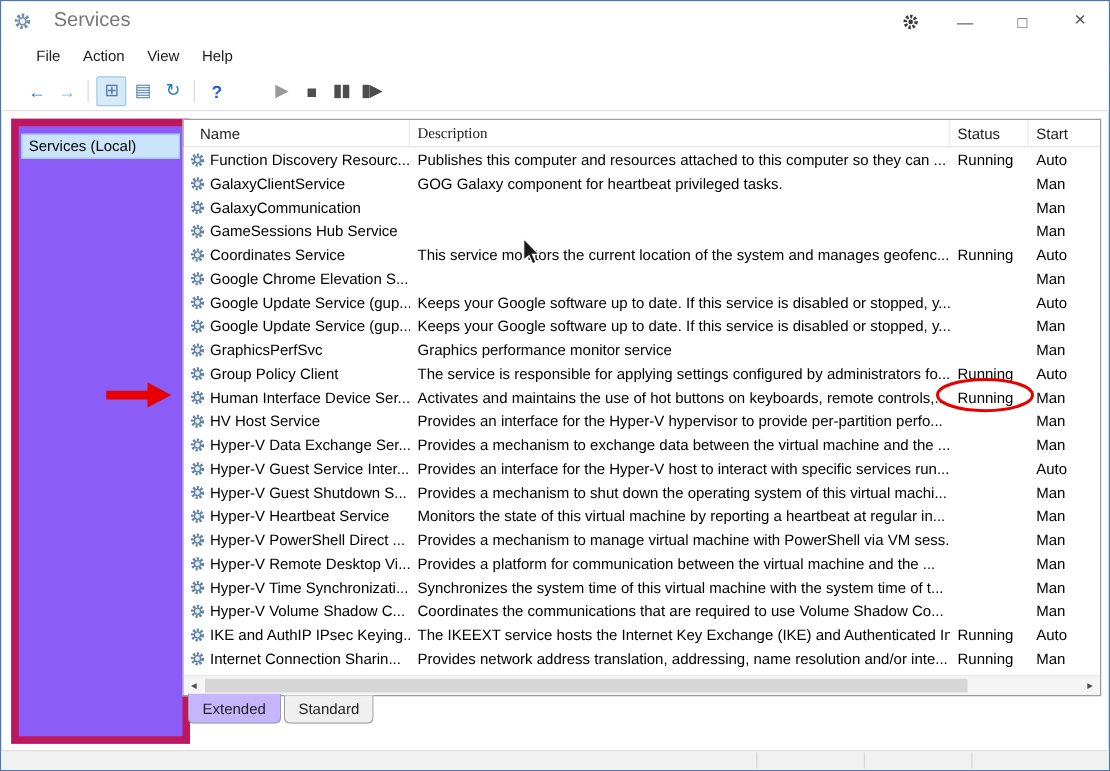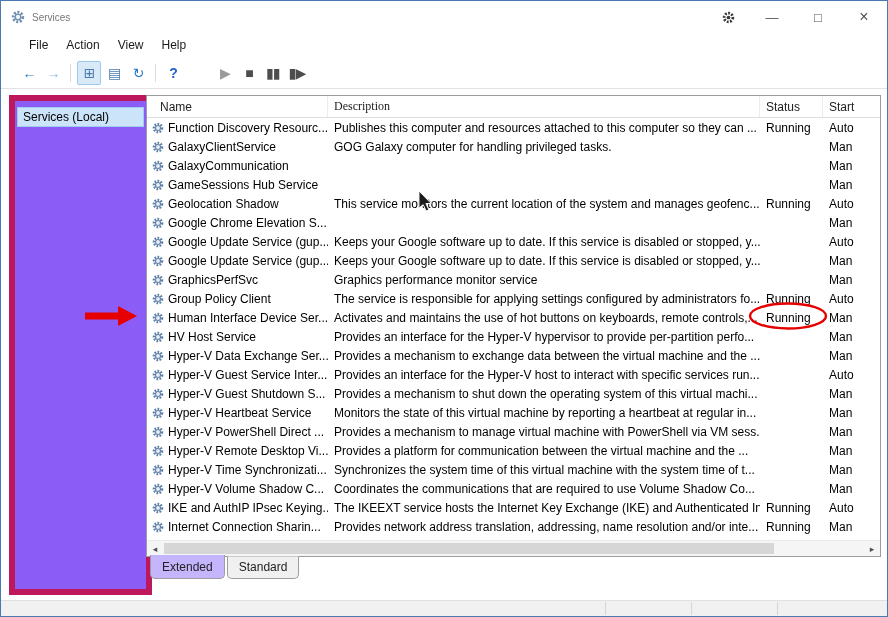--- a/index.html
+++ b/index.html
@@ -3,21 +3,21 @@
 <meta charset="utf-8">
 <title>Services</title>
 <style>
   html,body{margin:0;padding:0;background:#fff;}
   body{font-family:"Liberation Sans","DejaVu Sans",sans-serif;font-size:12px;color:#000;}
   .window{position:relative;width:886px;height:615px;border:1px solid #4a78b0;background:#fff;overflow:hidden;}
 
   
   .titlebar{position:absolute;top:0;left:0;right:0;height:32px;display:flex;align-items:center;background:#fff;}
   .app-icon{margin-left:10px;flex:0 0 auto;}
-  .title{margin-left:7px;font-size:10px;color:#777;}
+  .title{margin-left:18px;font-size:16px;color:#777;}
   .tb-spacer{flex:1;}
   .tb-extra{margin-right:14px;flex:0 0 auto;}
   .winbtns{display:flex;height:100%;}
   .winbtn{width:46px;height:100%;display:flex;align-items:center;justify-content:center;color:#555;font-size:13px;cursor:default;}
   .winbtn.close{font-size:16px;}
 
   
   .menubar{position:absolute;top:32px;left:0;right:0;height:24px;display:flex;align-items:center;padding-left:19px;background:#fff;}
   .menu-item{padding:3px 9px;color:#1a1a1a;}
 
@@ -140,21 +140,21 @@
   </div>
 
   <div class="row">
     <div class="cell c-name">
       <svg class="gear" width="12" height="12" viewBox="0 0 12 12">
         <circle cx="6" cy="6" r="4.1" fill="none" stroke="#5f81a8" stroke-width="2.4" stroke-dasharray="1.7 1.35"></circle>
         <circle cx="6" cy="6" r="2.5" fill="#e8eef5" stroke="#5f81a8" stroke-width="1.1"></circle>
       </svg>
       <span class="nm">GalaxyClientService</span>
     </div>
-    <div class="cell c-desc">GOG Galaxy computer for handling privileged tasks.</div>
+    <div class="cell c-desc">GOG Galaxy component for heartbeat privileged tasks.</div>
     <div class="cell c-status"></div>
     <div class="cell c-start">Man</div>
   </div>
 
   <div class="row">
     <div class="cell c-name">
       <svg class="gear" width="12" height="12" viewBox="0 0 12 12">
         <circle cx="6" cy="6" r="4.1" fill="none" stroke="#5f81a8" stroke-width="2.4" stroke-dasharray="1.7 1.35"></circle>
         <circle cx="6" cy="6" r="2.5" fill="#e8eef5" stroke="#5f81a8" stroke-width="1.1"></circle>
       </svg>
@@ -177,21 +177,21 @@
     <div class="cell c-status"></div>
     <div class="cell c-start">Man</div>
   </div>
 
   <div class="row">
     <div class="cell c-name">
       <svg class="gear" width="12" height="12" viewBox="0 0 12 12">
         <circle cx="6" cy="6" r="4.1" fill="none" stroke="#5f81a8" stroke-width="2.4" stroke-dasharray="1.7 1.35"></circle>
         <circle cx="6" cy="6" r="2.5" fill="#e8eef5" stroke="#5f81a8" stroke-width="1.1"></circle>
       </svg>
-      <span class="nm">Geolocation Shadow</span>
+      <span class="nm">Coordinates Service</span>
     </div>
     <div class="cell c-desc">This service monitors the current location of the system and manages geofenc...</div>
     <div class="cell c-status">Running</div>
     <div class="cell c-start">Auto</div>
   </div>
 
   <div class="row">
     <div class="cell c-name">
       <svg class="gear" width="12" height="12" viewBox="0 0 12 12">
         <circle cx="6" cy="6" r="4.1" fill="none" stroke="#5f81a8" stroke-width="2.4" stroke-dasharray="1.7 1.35"></circle>

